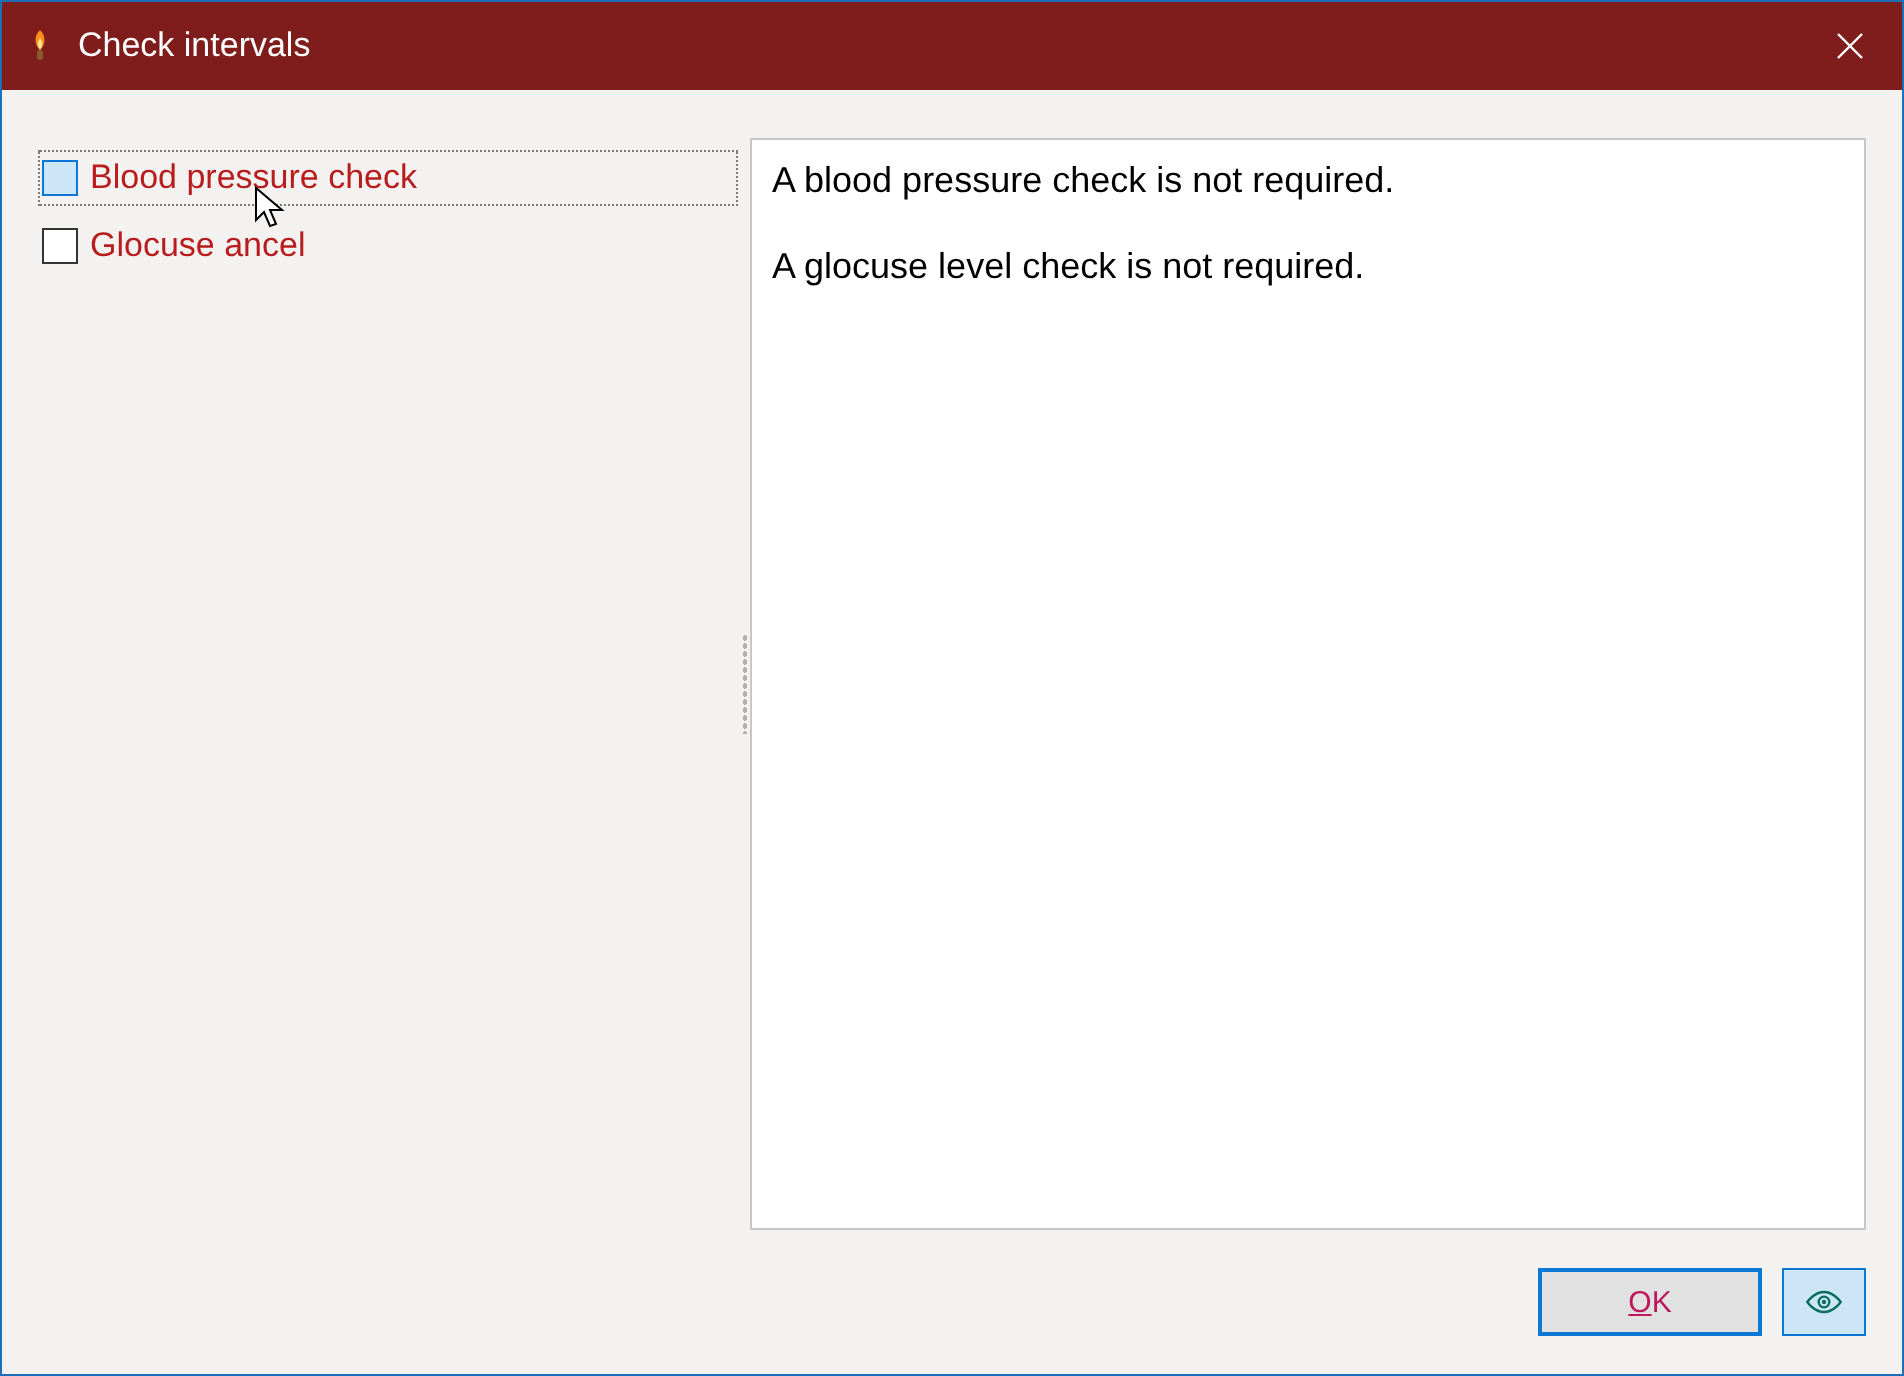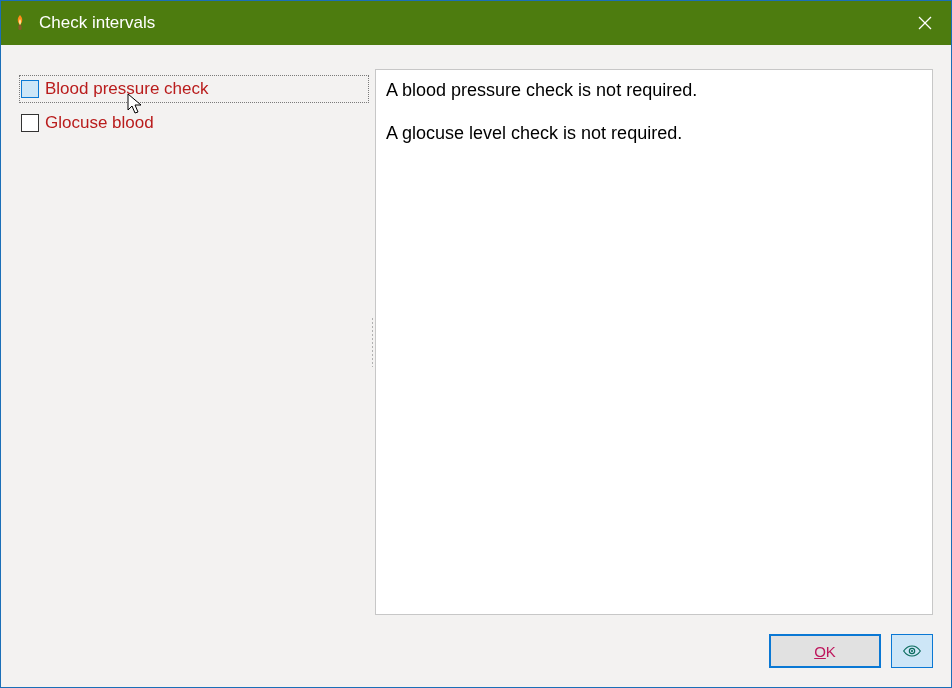--- a/index.html
+++ b/index.html
@@ -15,21 +15,21 @@
   .window {
     width: 952px;
     height: 688px;
     border: 1px solid #1a6fb8;
     display: flex;
     flex-direction: column;
     background: #f3f2f1;
   }
   .titlebar {
     height: 44px;
-    background: #4d7c0f;
+    background: #7f1d1d;
     color: #ffffff;
     display: flex;
     align-items: center;
     padding-left: 10px;
     position: relative;
     font-size: 17px;
   }
   .titlebar .app-icon {
     width: 18px; height: 18px;
     margin-right: 10px;
@@ -184,21 +184,21 @@
 
   <div class="content">
 
     <div class="left-pane">
       <div class="check-row focused">
         <span class="checkbox"></span>
         <span class="check-label">Blood pressure check</span>
       </div>
       <div class="check-row">
         <span class="checkbox"></span>
-        <span class="check-label">Glocuse blood</span>
+        <span class="check-label">Glocuse ancel</span>
       </div>
     </div>
 
     <div class="splitter">
       <div class="grip"></div>
     </div>
 
     <div class="right-pane">
       <div class="textbox">
         <p>A blood pressure check is not required.</p>

